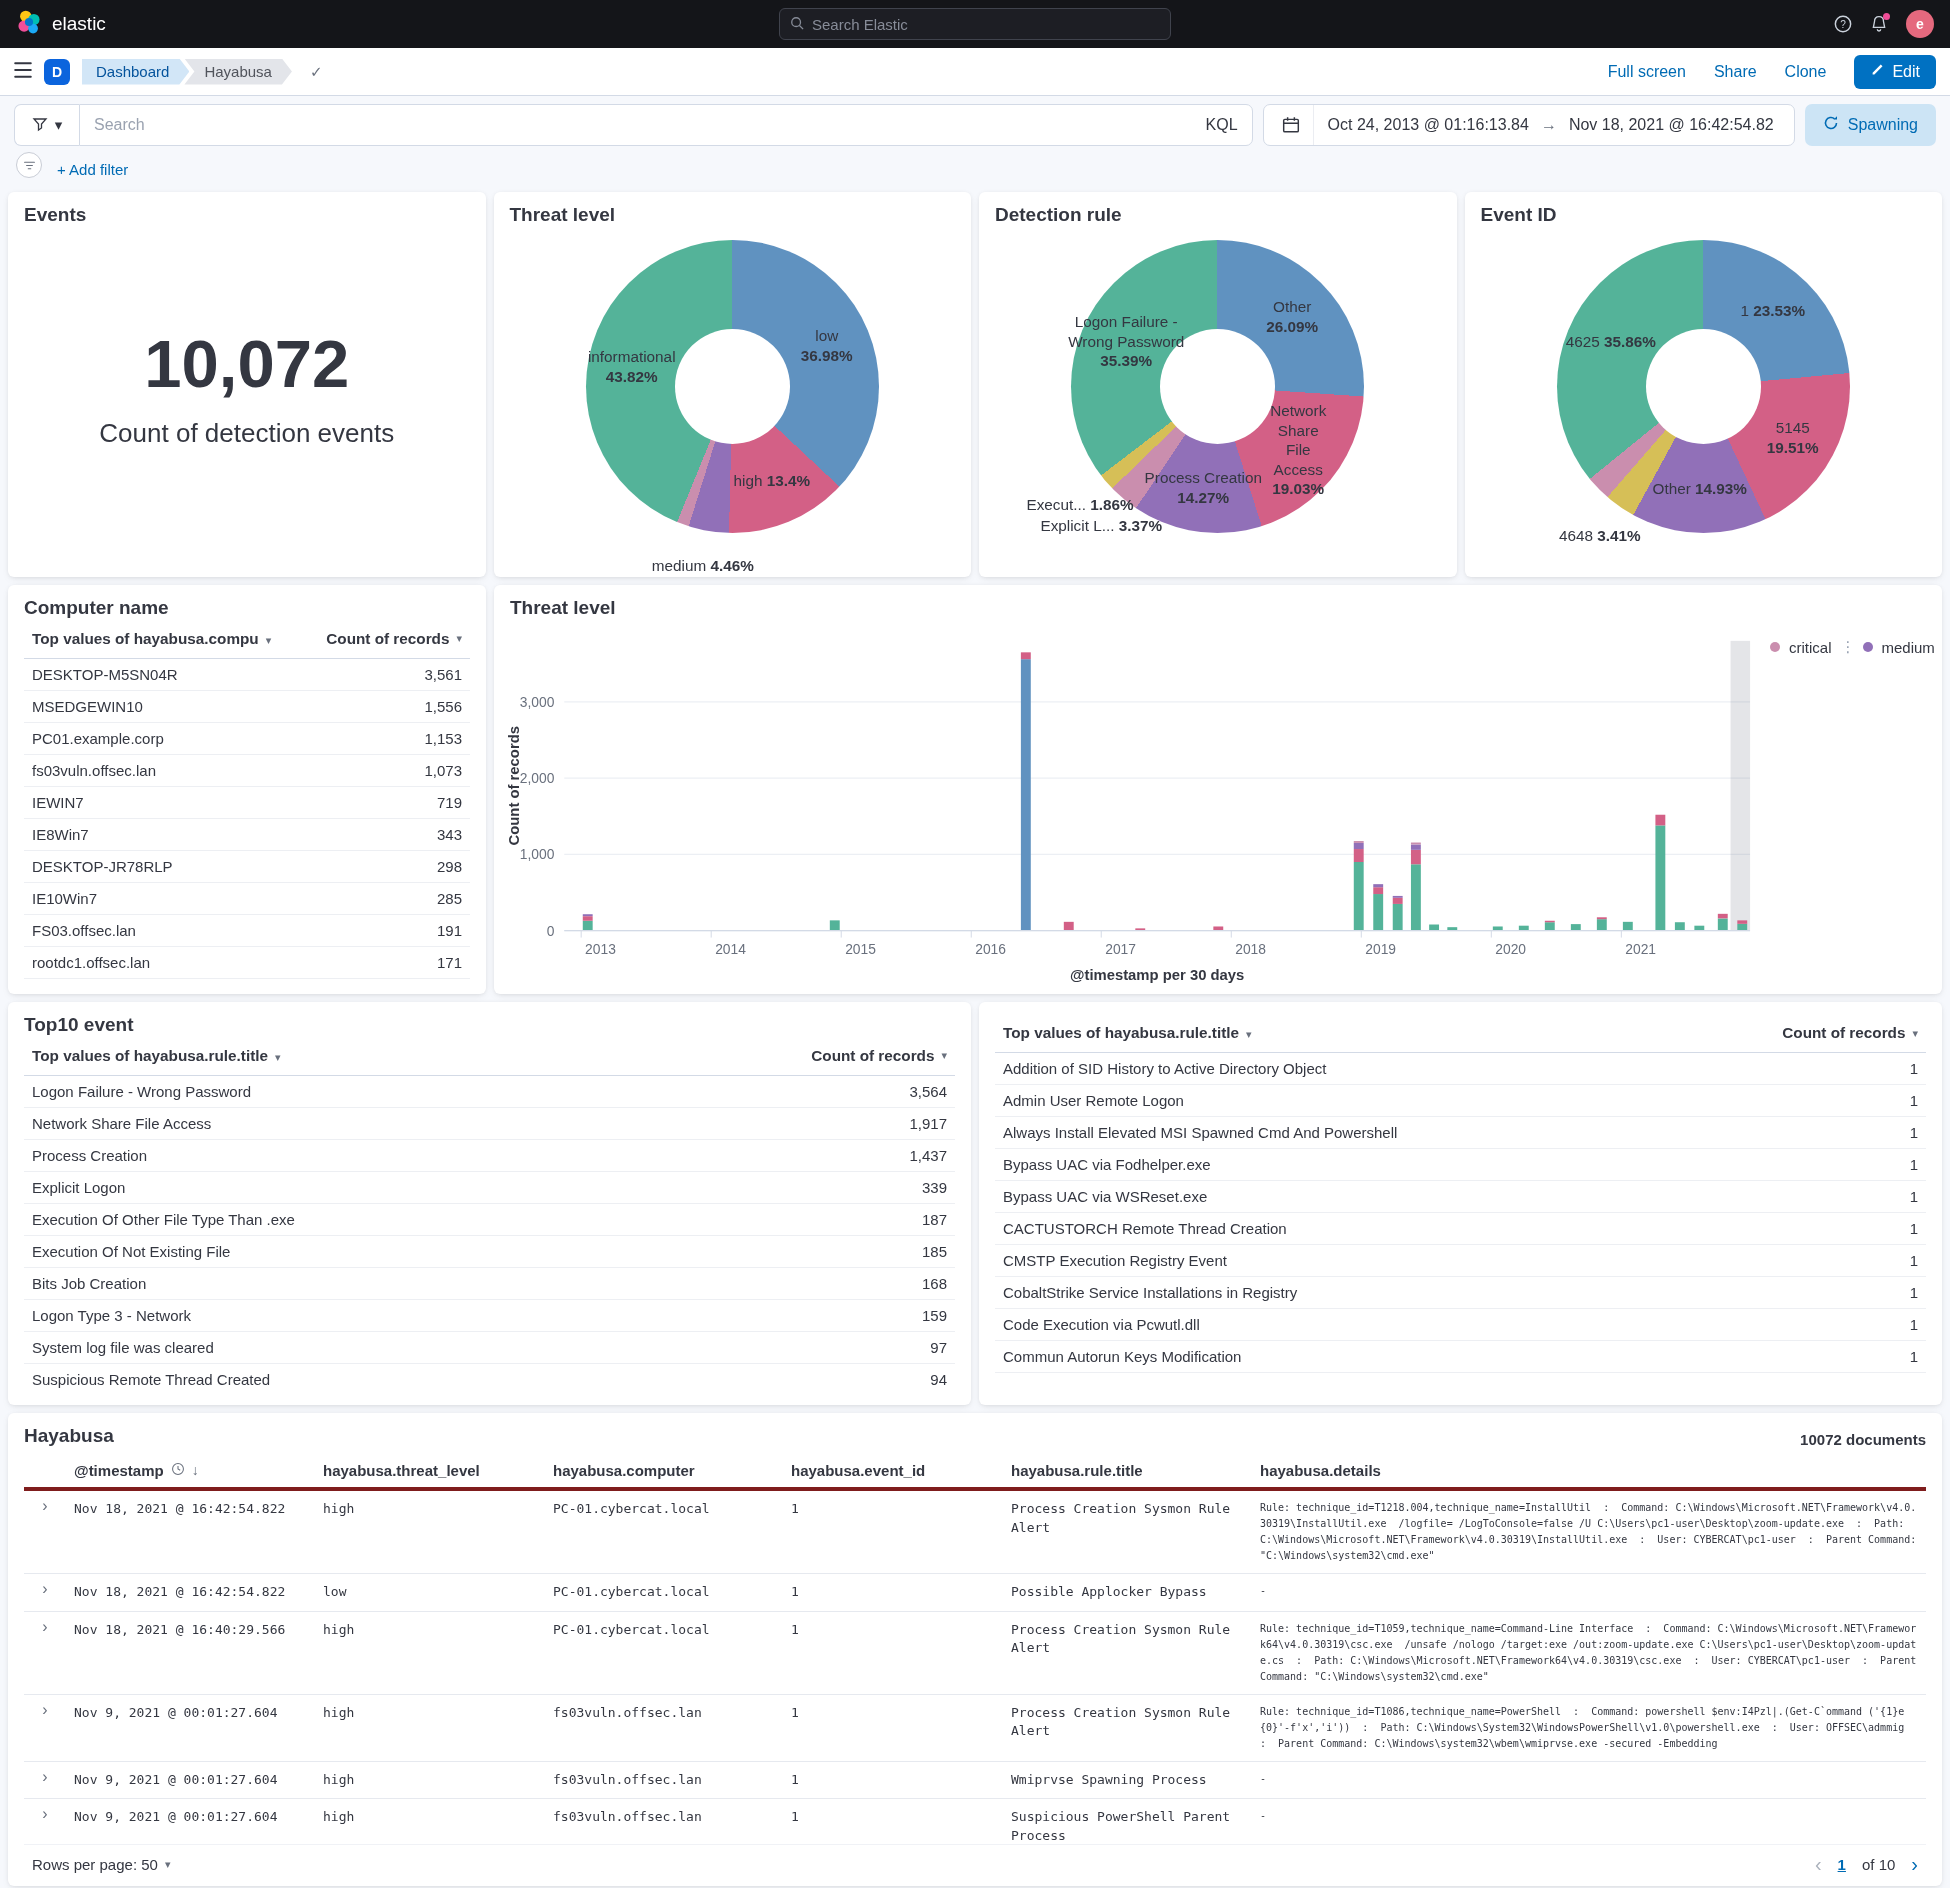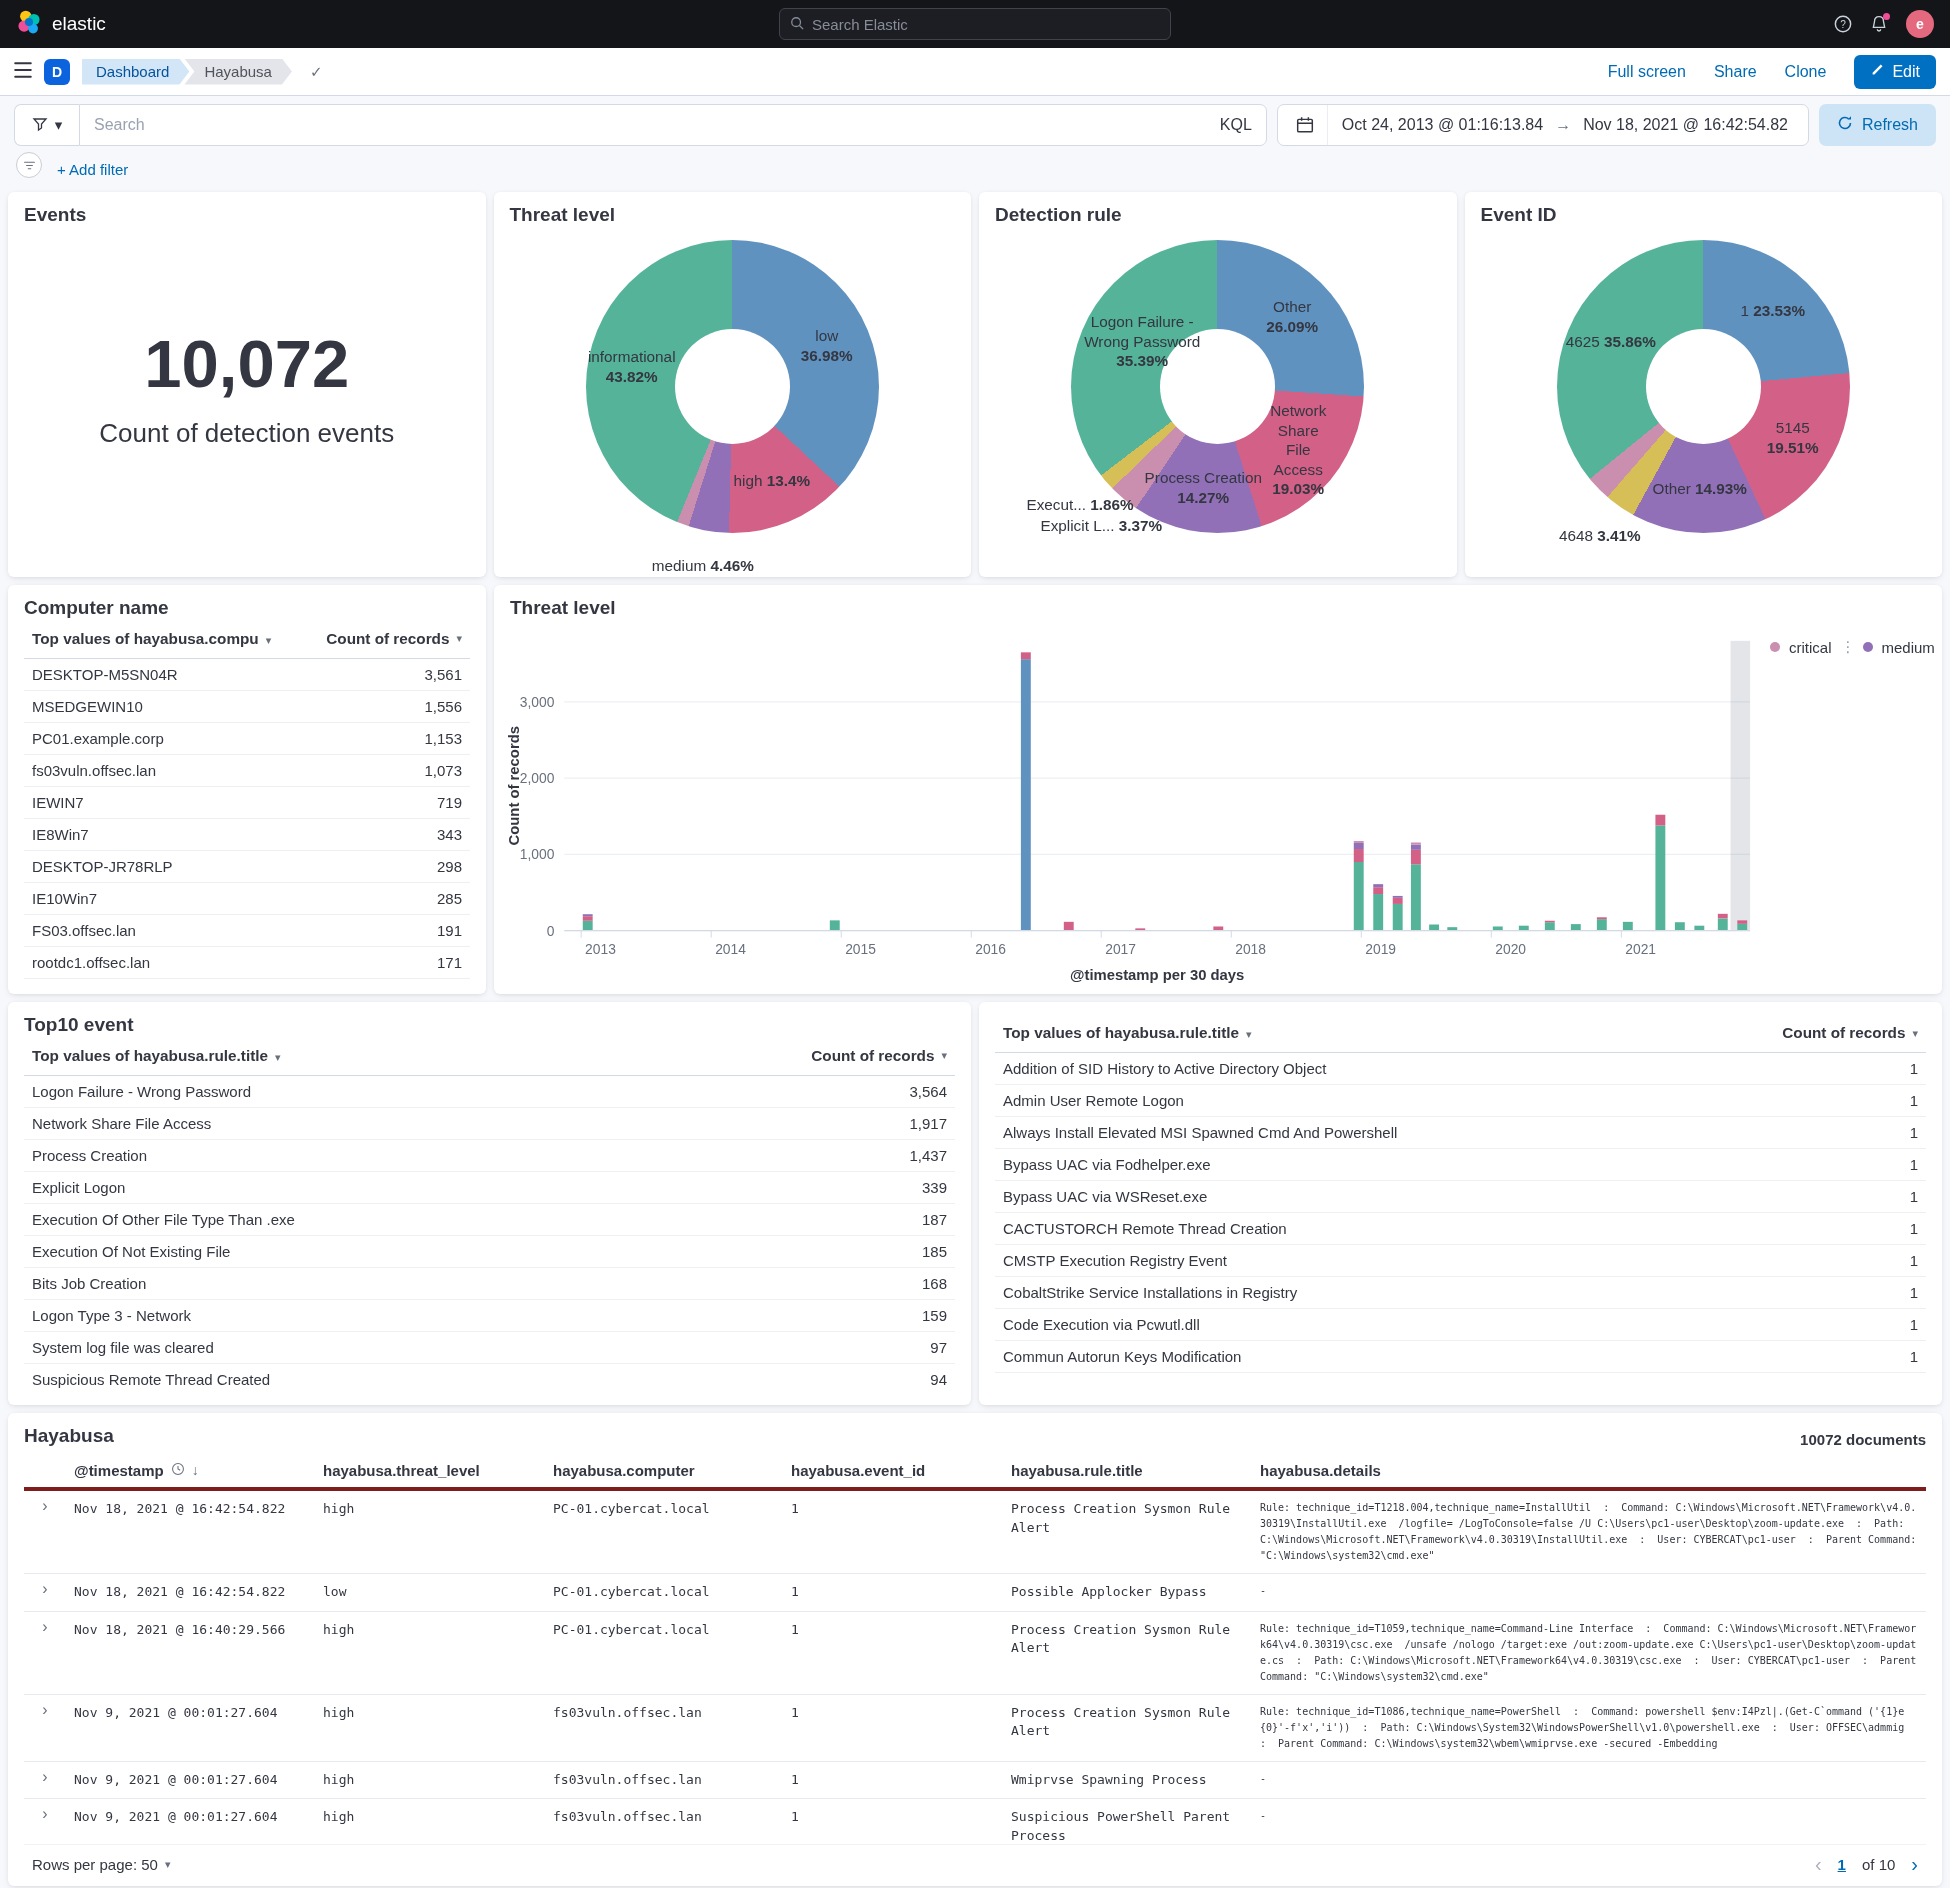--- a/index.html
+++ b/index.html
@@ -208,21 +208,21 @@
       <button>Nov 18, 2021 @ 16:42:54.82</button>
     </div>
   </div>
   <button class="refresh-btn">
     <span>
       <svg width="16" height="16" viewBox="0 0 16 16">
           <path d="M13.5 8a5.5 5.5 0 1 1-1.9-4.2" fill="none" stroke="#006BB4" stroke-width="1.6"></path>
           <path d="M14 1.2v3.4h-3.4z" fill="#006BB4"></path>
         </svg>
     </span>
-    <span>Refresh</span>
+    <span>Spawning</span>
   </button>
 </div>
 
 <div class="filterbar">
   <button class="filter-circle">
     <svg width="13" height="13" viewBox="0 0 16 16">
         <path d="M2 4h12M4.5 8h7M6.5 12h3" stroke="#69707D" stroke-width="1.5" stroke-linecap="round"></path>
       </svg>
   </button>
   <button class="add-filter">+ Add filter</button>
@@ -253,21 +253,21 @@
 
     <section class="panel">
       <h3 class="p-title">Detection rule</h3>
       <div class="donut-box">
         <div class="donut" style="background: conic-gradient(rgb(96, 146, 192) 0%, rgb(96, 146, 192) 26.09%, rgb(211, 96, 134) 26.09%, rgb(211, 96, 134) 45.12%, rgb(145, 112, 184) 45.12%, rgb(145, 112, 184) 59.39%, rgb(202, 142, 174) 59.39%, rgb(202, 142, 174) 62.76%, rgb(214, 191, 87) 62.76%, rgb(214, 191, 87) 64.62%, rgb(84, 179, 153) 64.62%, rgb(84, 179, 153) 100%);">
             <div class="donut-label" style="left: 221px; top: 77px;"><span>Other </span><b>26.09%</b></div>
             <div class="donut-label" style="left: 227px; top: 210px;"><span>Network Share File Access </span><b>19.03%</b></div>
             <div class="donut-label" style="left: 132px; top: 248px;"><span>Process Creation </span><b>14.27%</b></div>
             <div class="donut-label" style="left: 30px; top: 286px;"><span>Explicit L... </span><b>3.37%</b></div>
             <div class="donut-label" style="left: 8.8px; top: 265px;"><span>Execut... </span><b>1.86%</b></div>
-            <div class="donut-label" style="left: 71px; top: 101px;"><span>Logon Failure - Wrong Password </span><b>35.39%</b></div>
+            <div class="donut-label" style="left: 55px; top: 101px;"><span>Logon Failure - Wrong Password </span><b>35.39%</b></div>
           </div>
       </div>
     </section>
 
     <section class="panel">
       <h3 class="p-title">Event ID</h3>
       <div class="donut-box">
         <div class="donut" style="background: conic-gradient(rgb(96, 146, 192) 0%, rgb(96, 146, 192) 23.53%, rgb(211, 96, 134) 23.53%, rgb(211, 96, 134) 43.04%, rgb(145, 112, 184) 43.04%, rgb(145, 112, 184) 57.97%, rgb(214, 191, 87) 57.97%, rgb(214, 191, 87) 61.38%, rgb(202, 142, 174) 61.38%, rgb(202, 142, 174) 64.14%, rgb(84, 179, 153) 64.14%, rgb(84, 179, 153) 100%);">
             <div class="donut-label" style="left: 216px; top: 71px;"><span>1 </span><b>23.53%</b></div>
             <div class="donut-label" style="left: 236px; top: 198px;"><span>5145 </span><b>19.51%</b></div>

